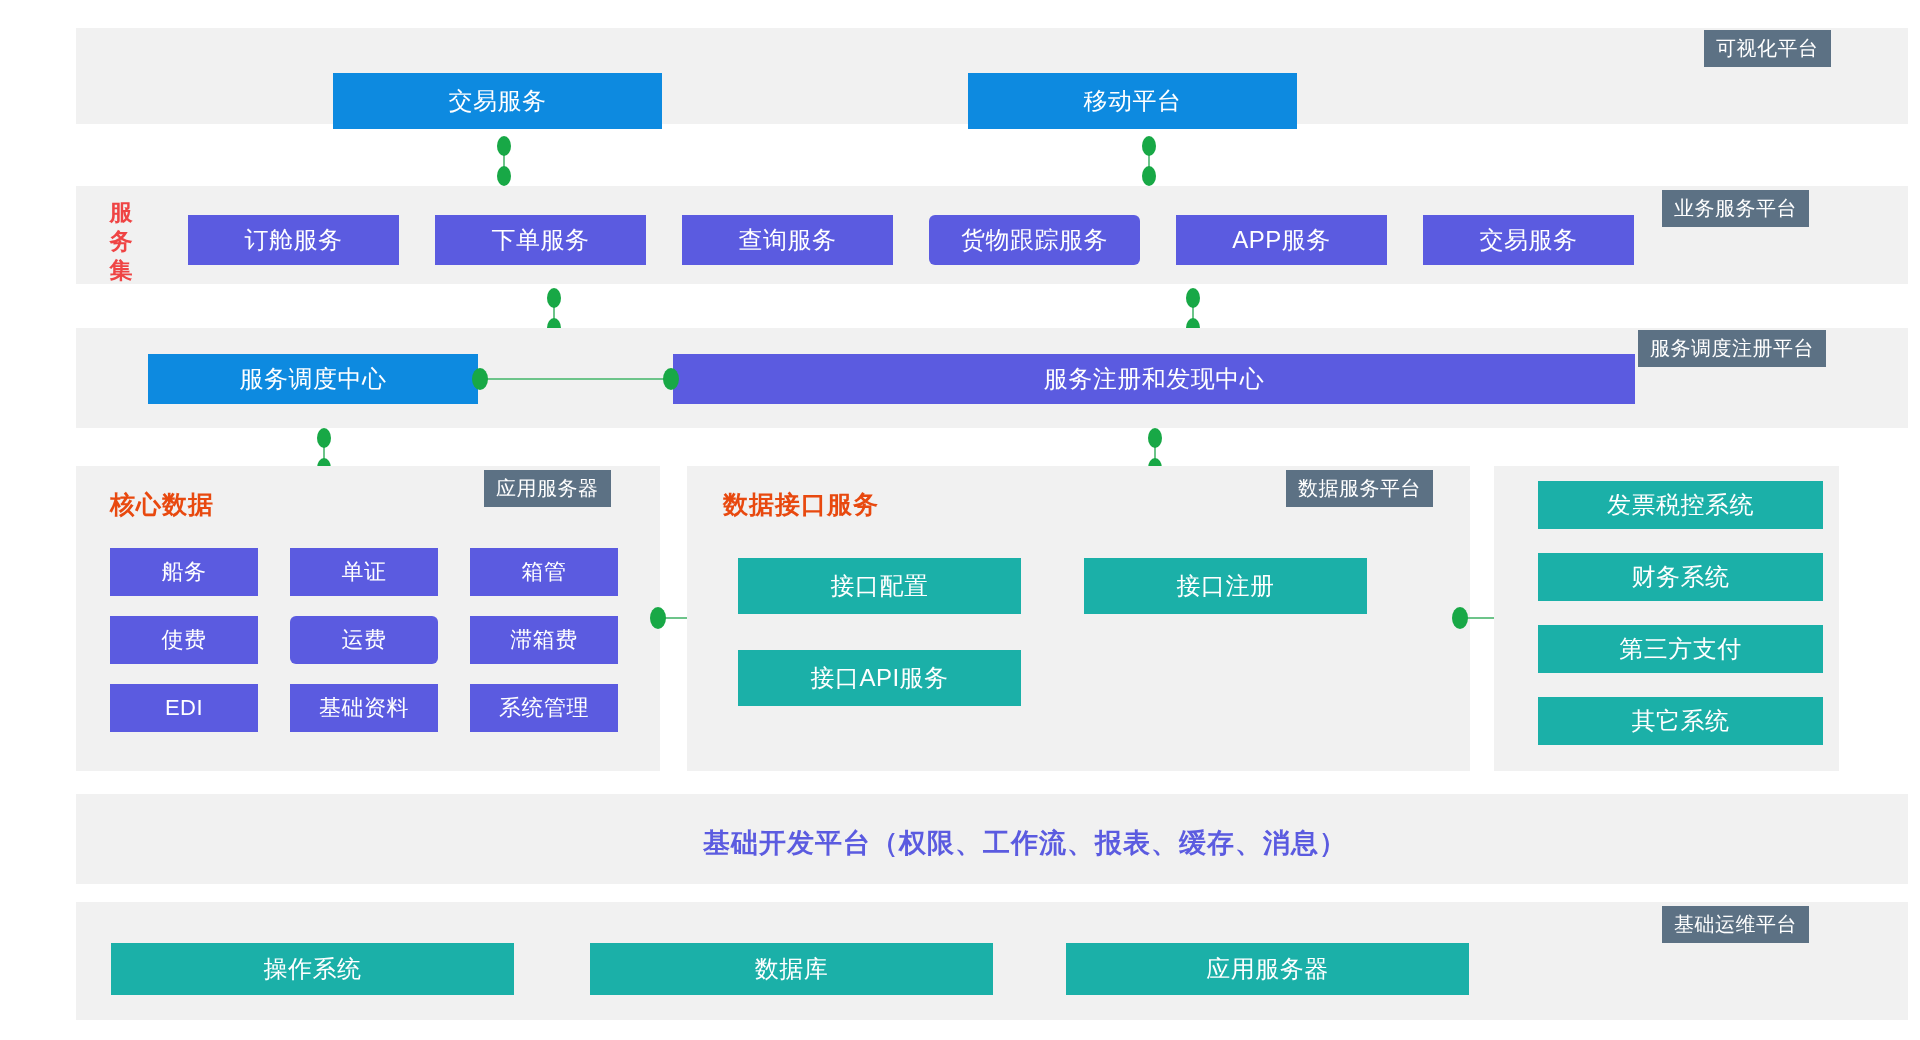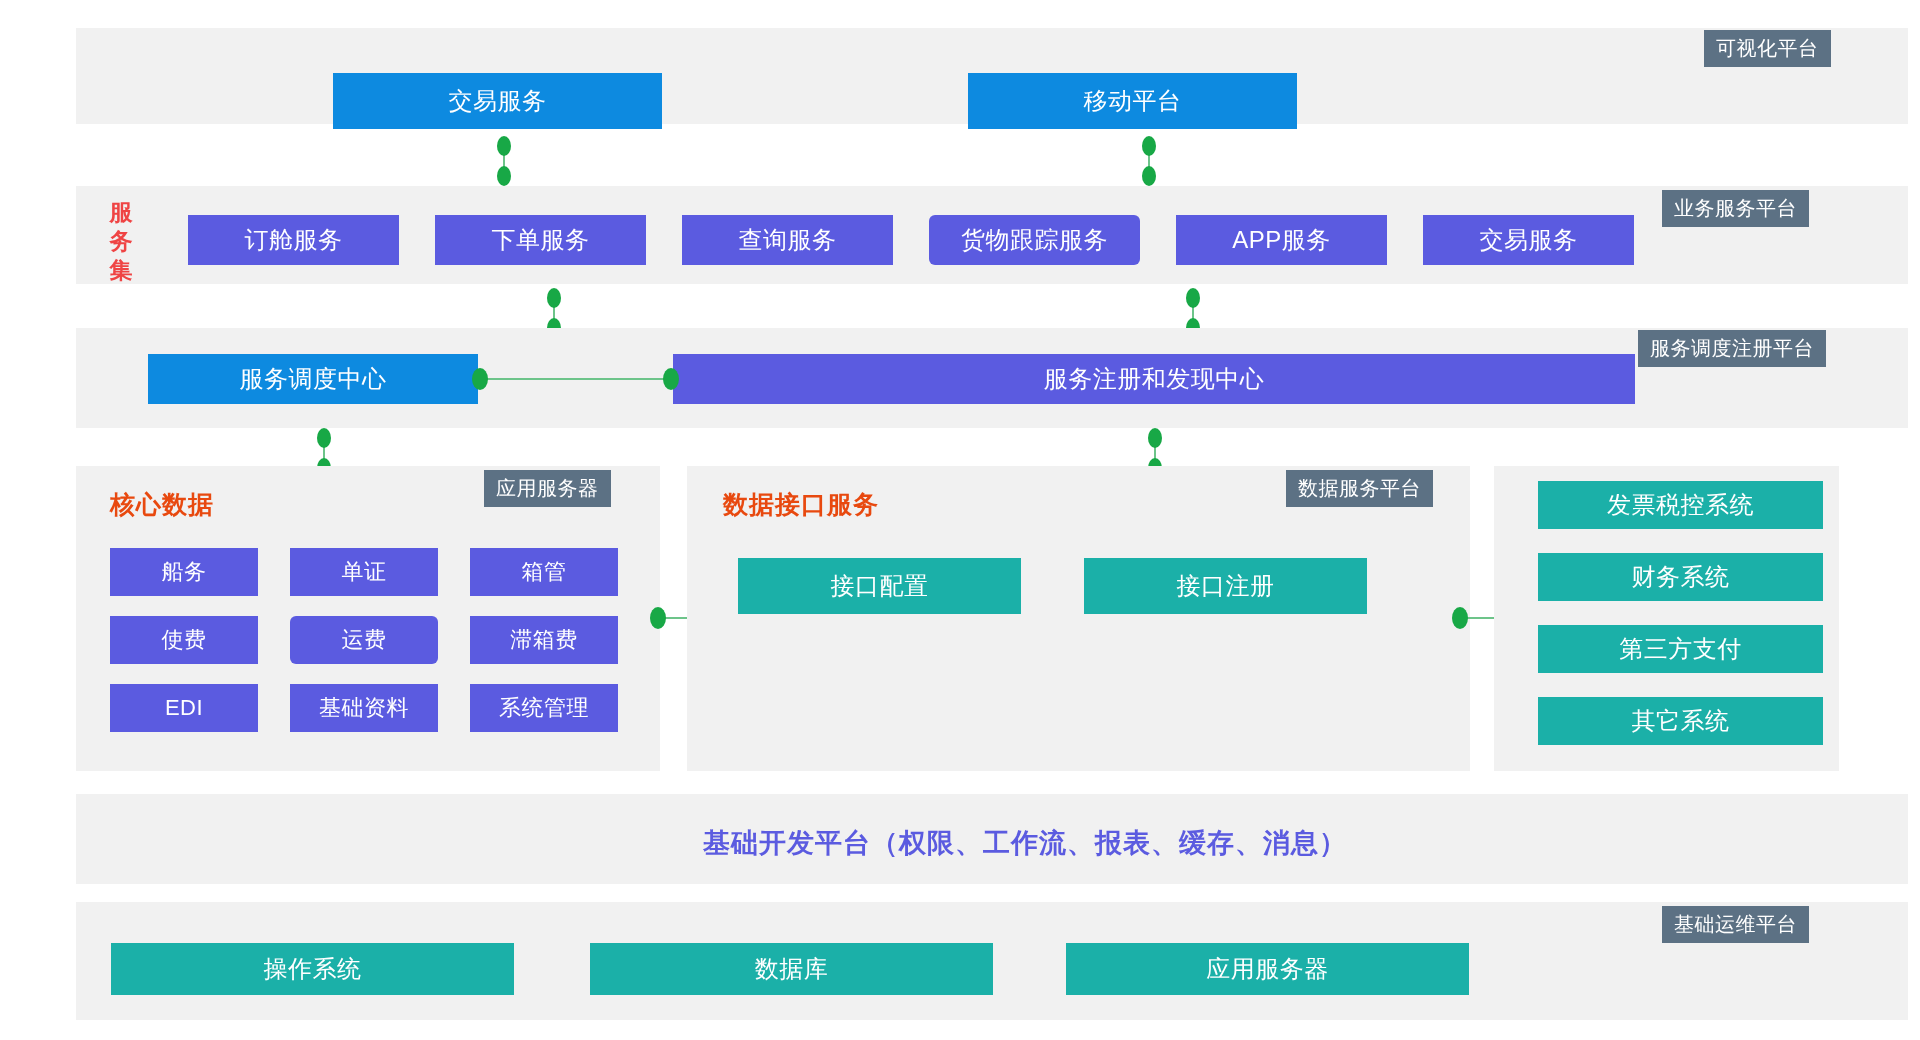--- a/index.html
+++ b/index.html
@@ -148,20 +148,21 @@
   <div class="dot h" style="left:695px;top:607px;"></div>
 
   <div class="band" style="left:687px;top:466px;width:783px;height:305px;"></div>
 
   <div class="head-orange" style="left:723px;top:488px;">数据接口服务</div>
 
   <div class="badge" style="left:1286px;top:470px;">数据服务平台</div>
 
   <div class="box teal" style="left:738px;top:558px;width:283px;height:56px;">接口配置</div>
   <div class="box teal" style="left:1084px;top:558px;width:283px;height:56px;">接口注册</div>
+  <div class="box teal" style="left:738px;top:650px;width:283px;height:56px;">接口API服务</div>
 
   <div class="hline" style="left:1462px;top:617px;width:44px;"></div>
   <div class="dot h" style="left:1452px;top:607px;"></div>
   <div class="dot h" style="left:1497px;top:607px;"></div>
 
   <div class="band" style="left:1494px;top:466px;width:345px;height:305px;"></div>
 
   <div class="box teal" style="left:1538px;top:481px;width:285px;height:48px;">发票税控系统</div>
   <div class="box teal" style="left:1538px;top:553px;width:285px;height:48px;">财务系统</div>
   <div class="box teal" style="left:1538px;top:625px;width:285px;height:48px;">第三方支付</div>

